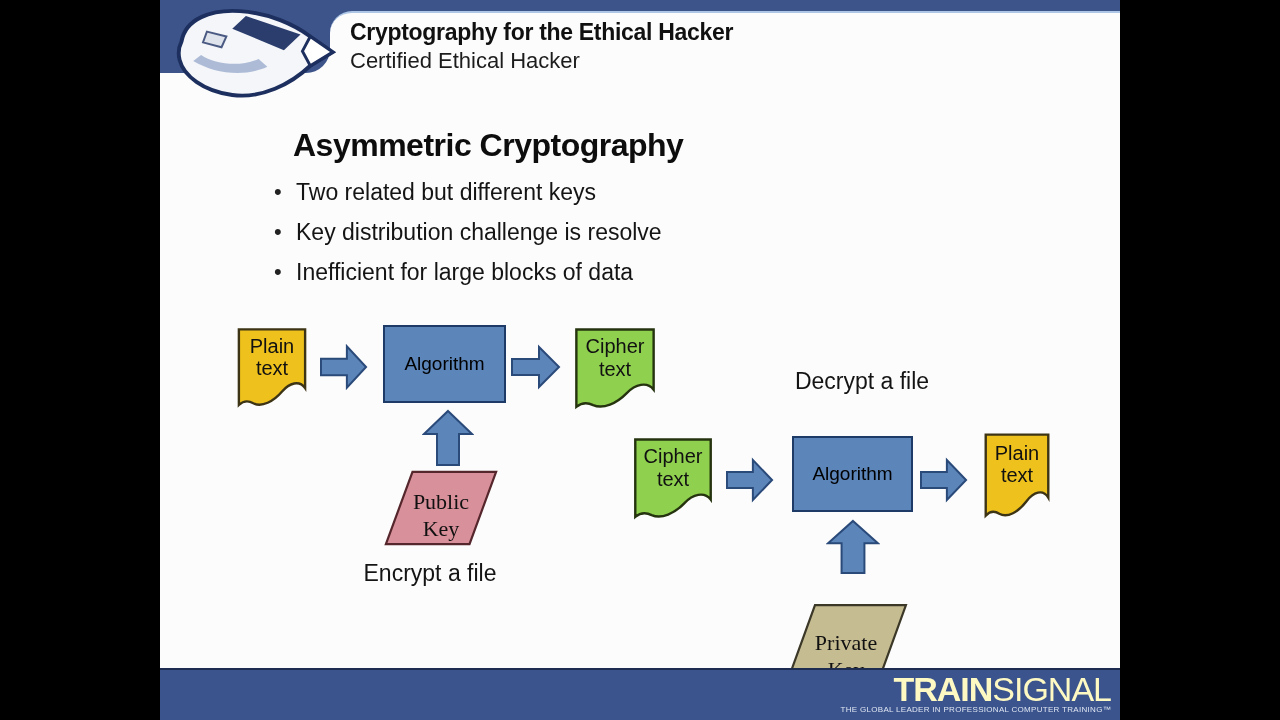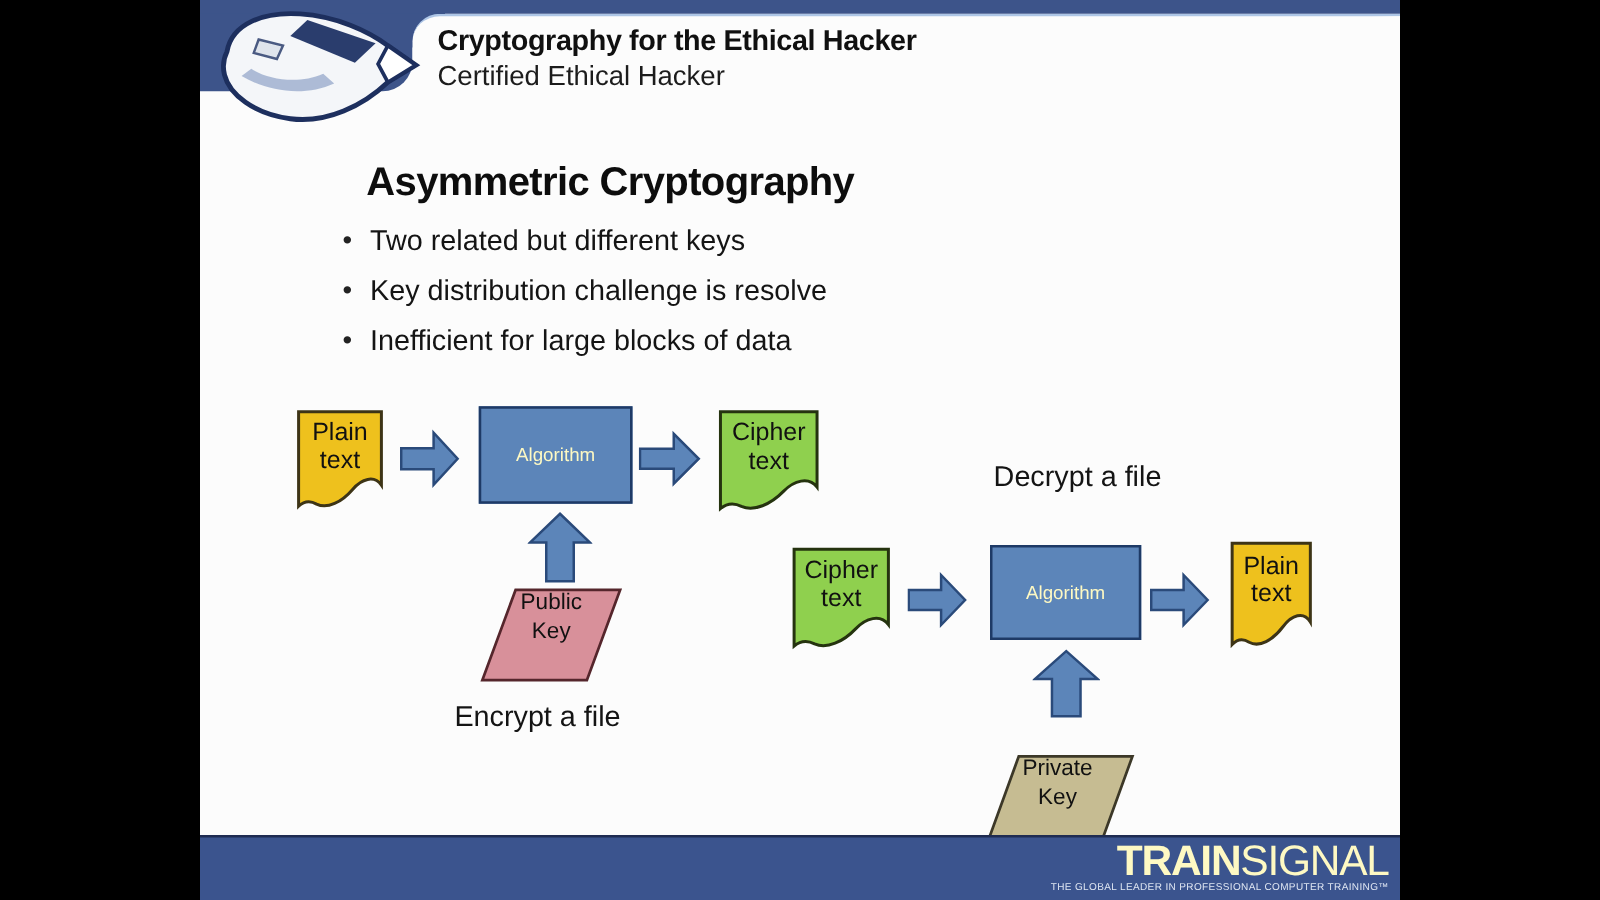--- a/index.html
+++ b/index.html
@@ -31,23 +31,23 @@
   .shape{vector-effect:non-scaling-stroke;}
   .doc-fill-yellow{fill:var(--c-plain-yellow,#eec11d);stroke:#3d3416;stroke-width:2.4;}
   .doc-fill-green{fill:var(--c-cipher-green,#8fd04e);stroke:#25330f;stroke-width:2.4;}
   .key-pink{fill:var(--c-public-key-pink,#d8909a);stroke:#55262c;stroke-width:2.2;}
   .key-tan{fill:var(--c-private-key-tan,#c6bc92);stroke:#3c3828;stroke-width:2.2;}
   .arrow-fill{fill:var(--c-arrow-blue,#5c85b9);stroke:var(--c-arrow-border,#2a4a7a);stroke-width:2;}
   .doc-label{position:absolute;left:0;right:0;top:4%;height:66%;display:flex;align-items:center;justify-content:center;
              text-align:center;font-size:20px;line-height:1.12;color:#111;}
   .doc-label span{display:block;width:62px;}
   .proc-box{position:absolute;background:var(--c-node-blue,#5c85b9);border:2px solid var(--c-node-blue-border,#1e3a66);
-            display:flex;align-items:center;justify-content:center;font-size:15px;color:#fef9c3;box-sizing:border-box;}
-  .key-label{position:absolute;left:0;right:0;top:0;bottom:4%;display:flex;align-items:flex-start;justify-content:center;
-             text-align:center;font-size:18px;line-height:1.25;color:#111;}
+            display:flex;align-items:center;justify-content:center;font-size:19px;color:#000000;box-sizing:border-box;}
+  .key-label{position:absolute;left:0;right:0;top:0;bottom:4%;display:flex;align-items:flex-end;justify-content:center;
+             text-align:center;font-size:22px;line-height:1.25;color:#111;font-family:Liberation Serif, serif;}
   .key-label span{display:block;width:74px;}
   .caption{position:absolute;font-size:23px;color:#141414;text-align:center;width:240px;z-index:3;}
 
   
   .footer{position:absolute;left:0;right:0;bottom:0;height:52px;background:var(--c-footer-blue,#3b548e);
           border-top:2px solid #1f2c52;box-sizing:border-box;z-index:4;}
   .brand-wrap{position:absolute;right:9px;top:1px;text-align:right;color:#fff;}
   .brand{font-size:34px;letter-spacing:-1px;line-height:36px;white-space:nowrap;color:#fef9c3;}
   .brand .b{font-weight:bold;}
   .brand .l{font-weight:normal;}

